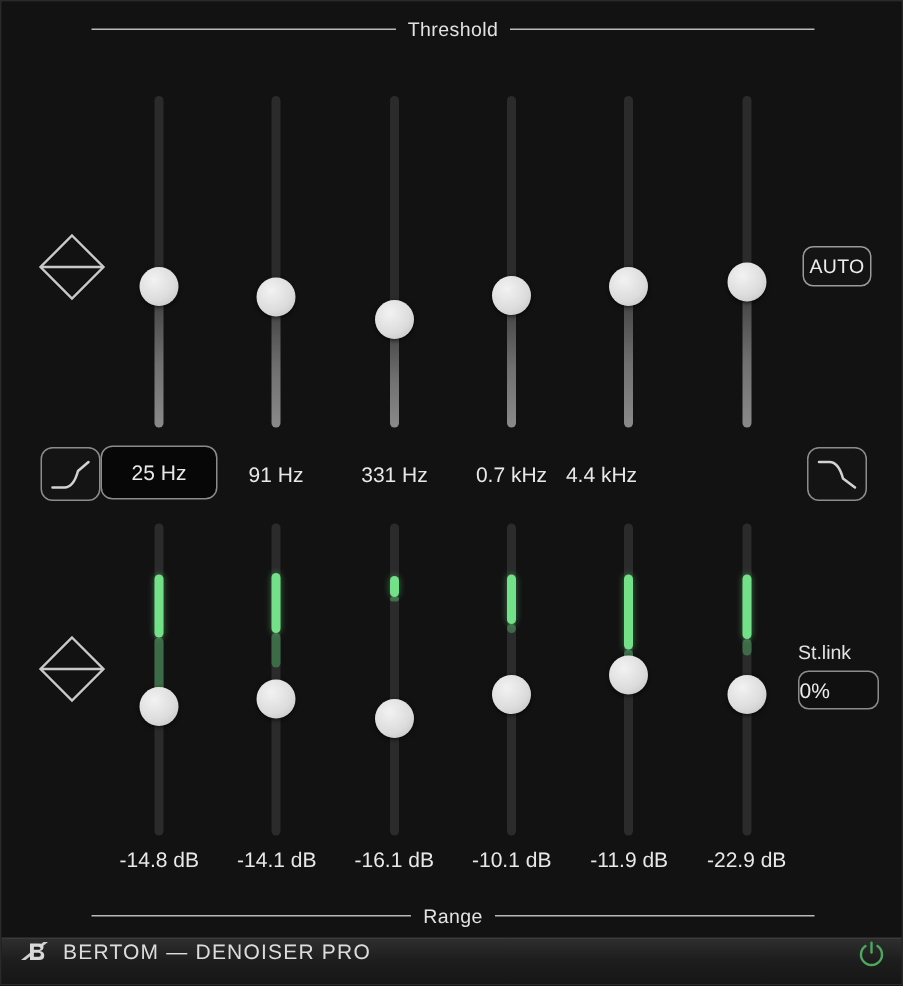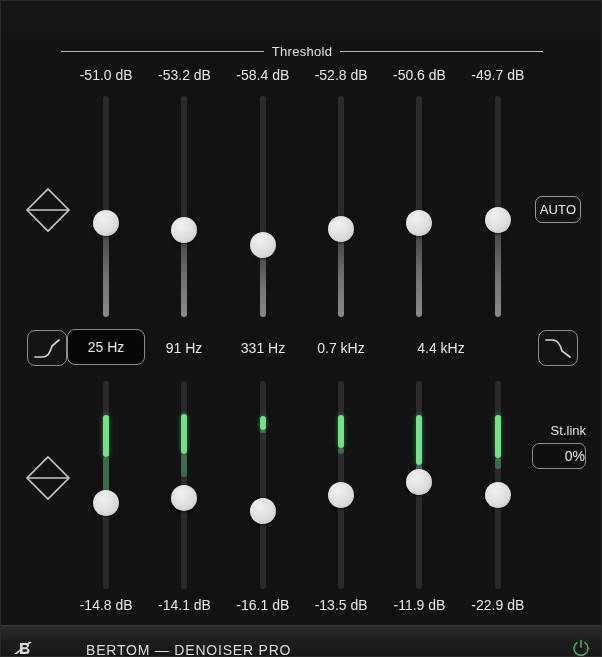--- a/index.html
+++ b/index.html
@@ -17,21 +17,20 @@
     box-sizing: border-box;
     border: 1px solid #2a2a2a;
   }
   #plugin-body {
     position: absolute;
     left: 0; top: 0;
     width: 602px;
     height: 624px;
     background: #121212;
     box-sizing: border-box;
-    margin-top: 32px;
   }
 
   
   .section-rule {
     position: absolute;
     left: 60px;
     width: 482px;
     height: 16px;
     display: flex;
     align-items: center;
@@ -180,23 +179,23 @@
     line-height: 25px;
     text-align: center;
     box-sizing: border-box;
     letter-spacing: 0.2px;
   }
 
   
   #stlink-wrap {
     position: absolute;
     left: 531px;
-    top: 390px;
+    top: 426px;
     width: 54px;
-    text-align: right;
+    text-align: left;
   }
   #stlink-label {
     color: #e2e2e2;
     font-size: 13px;
     line-height: 16px;
   }
   #stlink-value {
     margin-top: 4px;
     height: 26px;
     line-height: 24px;
@@ -211,23 +210,22 @@
   
   #footer {
     position: absolute;
     left: 0;
     top: 624px;
     width: 602px;
     height: 33px;
     background: linear-gradient(to bottom, #2e2e2e 0%, #1d1d1d 45%, #151515 100%);
     border-top: 1px solid #3a3a3a;
     display: flex;
-    align-items: flex-end;
-    box-sizing: border-box;
-    gap: 44px;
+    align-items: flex-start;
+    box-sizing: border-box;
   }
   #brand-logo { margin-left: 10px; flex: 0 0 auto; display: block; }
   #brand-title {
     margin-left: 9px;
     color: #dcdcdc;
     font-size: 14px;
     letter-spacing: 0.8px;
     white-space: nowrap;
   }
   #power-btn {
@@ -243,28 +241,20 @@
 <div id="app">
 
   <div id="plugin-body">
 
     <div class="section-rule" id="threshold-rule">
       <div class="rule-line"></div>
       <div class="rule-label">Threshold</div>
       <div class="rule-line"></div>
     </div>
 
-    <div class="value-row" id="threshold-values">
-        <div class="value-cell">-51.0 dB</div>
-        <div class="value-cell">-53.2 dB</div>
-        <div class="value-cell">-58.4 dB</div>
-        <div class="value-cell">-52.8 dB</div>
-        <div class="value-cell">-50.6 dB</div>
-        <div class="value-cell">-49.7 dB</div>
-      </div>
 
     <div id="threshold-sliders">
         <div class="slider-col" style="left: 105px; top: 0px;">
           <div class="track" style="top: 63px; height: 127px;"></div>
           <div class="track-lit" style="top: 190px; height: 94px;"></div>
           <div class="knob" style="top: 177px;"></div>
         </div>
         <div class="slider-col" style="left: 183px; top: 0px;">
           <div class="track" style="top: 63px; height: 134px;"></div>
           <div class="track-lit" style="top: 197px; height: 87px;"></div>
@@ -305,21 +295,21 @@
       <svg width="38" height="34" viewBox="0 0 38 34">
         <path d="M7 26 L15 26 Q21 26 24 15 L31 9" fill="none" stroke="#d2d2d2" stroke-width="1.7" stroke-linecap="round"></path>
       </svg>
     </div>
 
     <div id="freq-row">
         <div class="freq-label boxed" style="left: 105px; text-align: center;">25 Hz</div>
         <div class="freq-label" style="left: 183px;">91 Hz</div>
         <div class="freq-label" style="left: 262px;">331 Hz</div>
         <div class="freq-label" style="left: 340px;">0.7 kHz</div>
-        <div class="freq-label" style="left: 440px;">4.4 kHz</div>
+        <div class="freq-label" style="left: 400px;">4.4 kHz</div>
       </div>
 
     <div id="lp-btn" class="icon-btn">
       <svg width="38" height="34" viewBox="0 0 38 34">
         <path d="M7 9 L14 9 Q20 9 23 20 L31 26" fill="none" stroke="#d2d2d2" stroke-width="1.7" stroke-linecap="round"></path>
       </svg>
     </div>
 
     <div id="range-sliders">
         <div class="slider-col" style="left: 105px; top: 0px;">
@@ -369,21 +359,21 @@
 
     <div id="stlink-wrap">
       <div id="stlink-label">St.link</div>
       <div id="stlink-value">0%</div>
     </div>
 
     <div class="value-row" id="range-values">
         <div class="value-cell">-14.8 dB</div>
         <div class="value-cell">-14.1 dB</div>
         <div class="value-cell">-16.1 dB</div>
-        <div class="value-cell">-13.5 dB</div>
+        <div class="value-cell">-10.1 dB</div>
         <div class="value-cell">-11.9 dB</div>
         <div class="value-cell">-22.9 dB</div>
       </div>
 
     <div class="section-rule" id="range-rule">
       <div class="rule-line"></div>
       <div class="rule-label">Range</div>
       <div class="rule-line"></div>
     </div>
 

